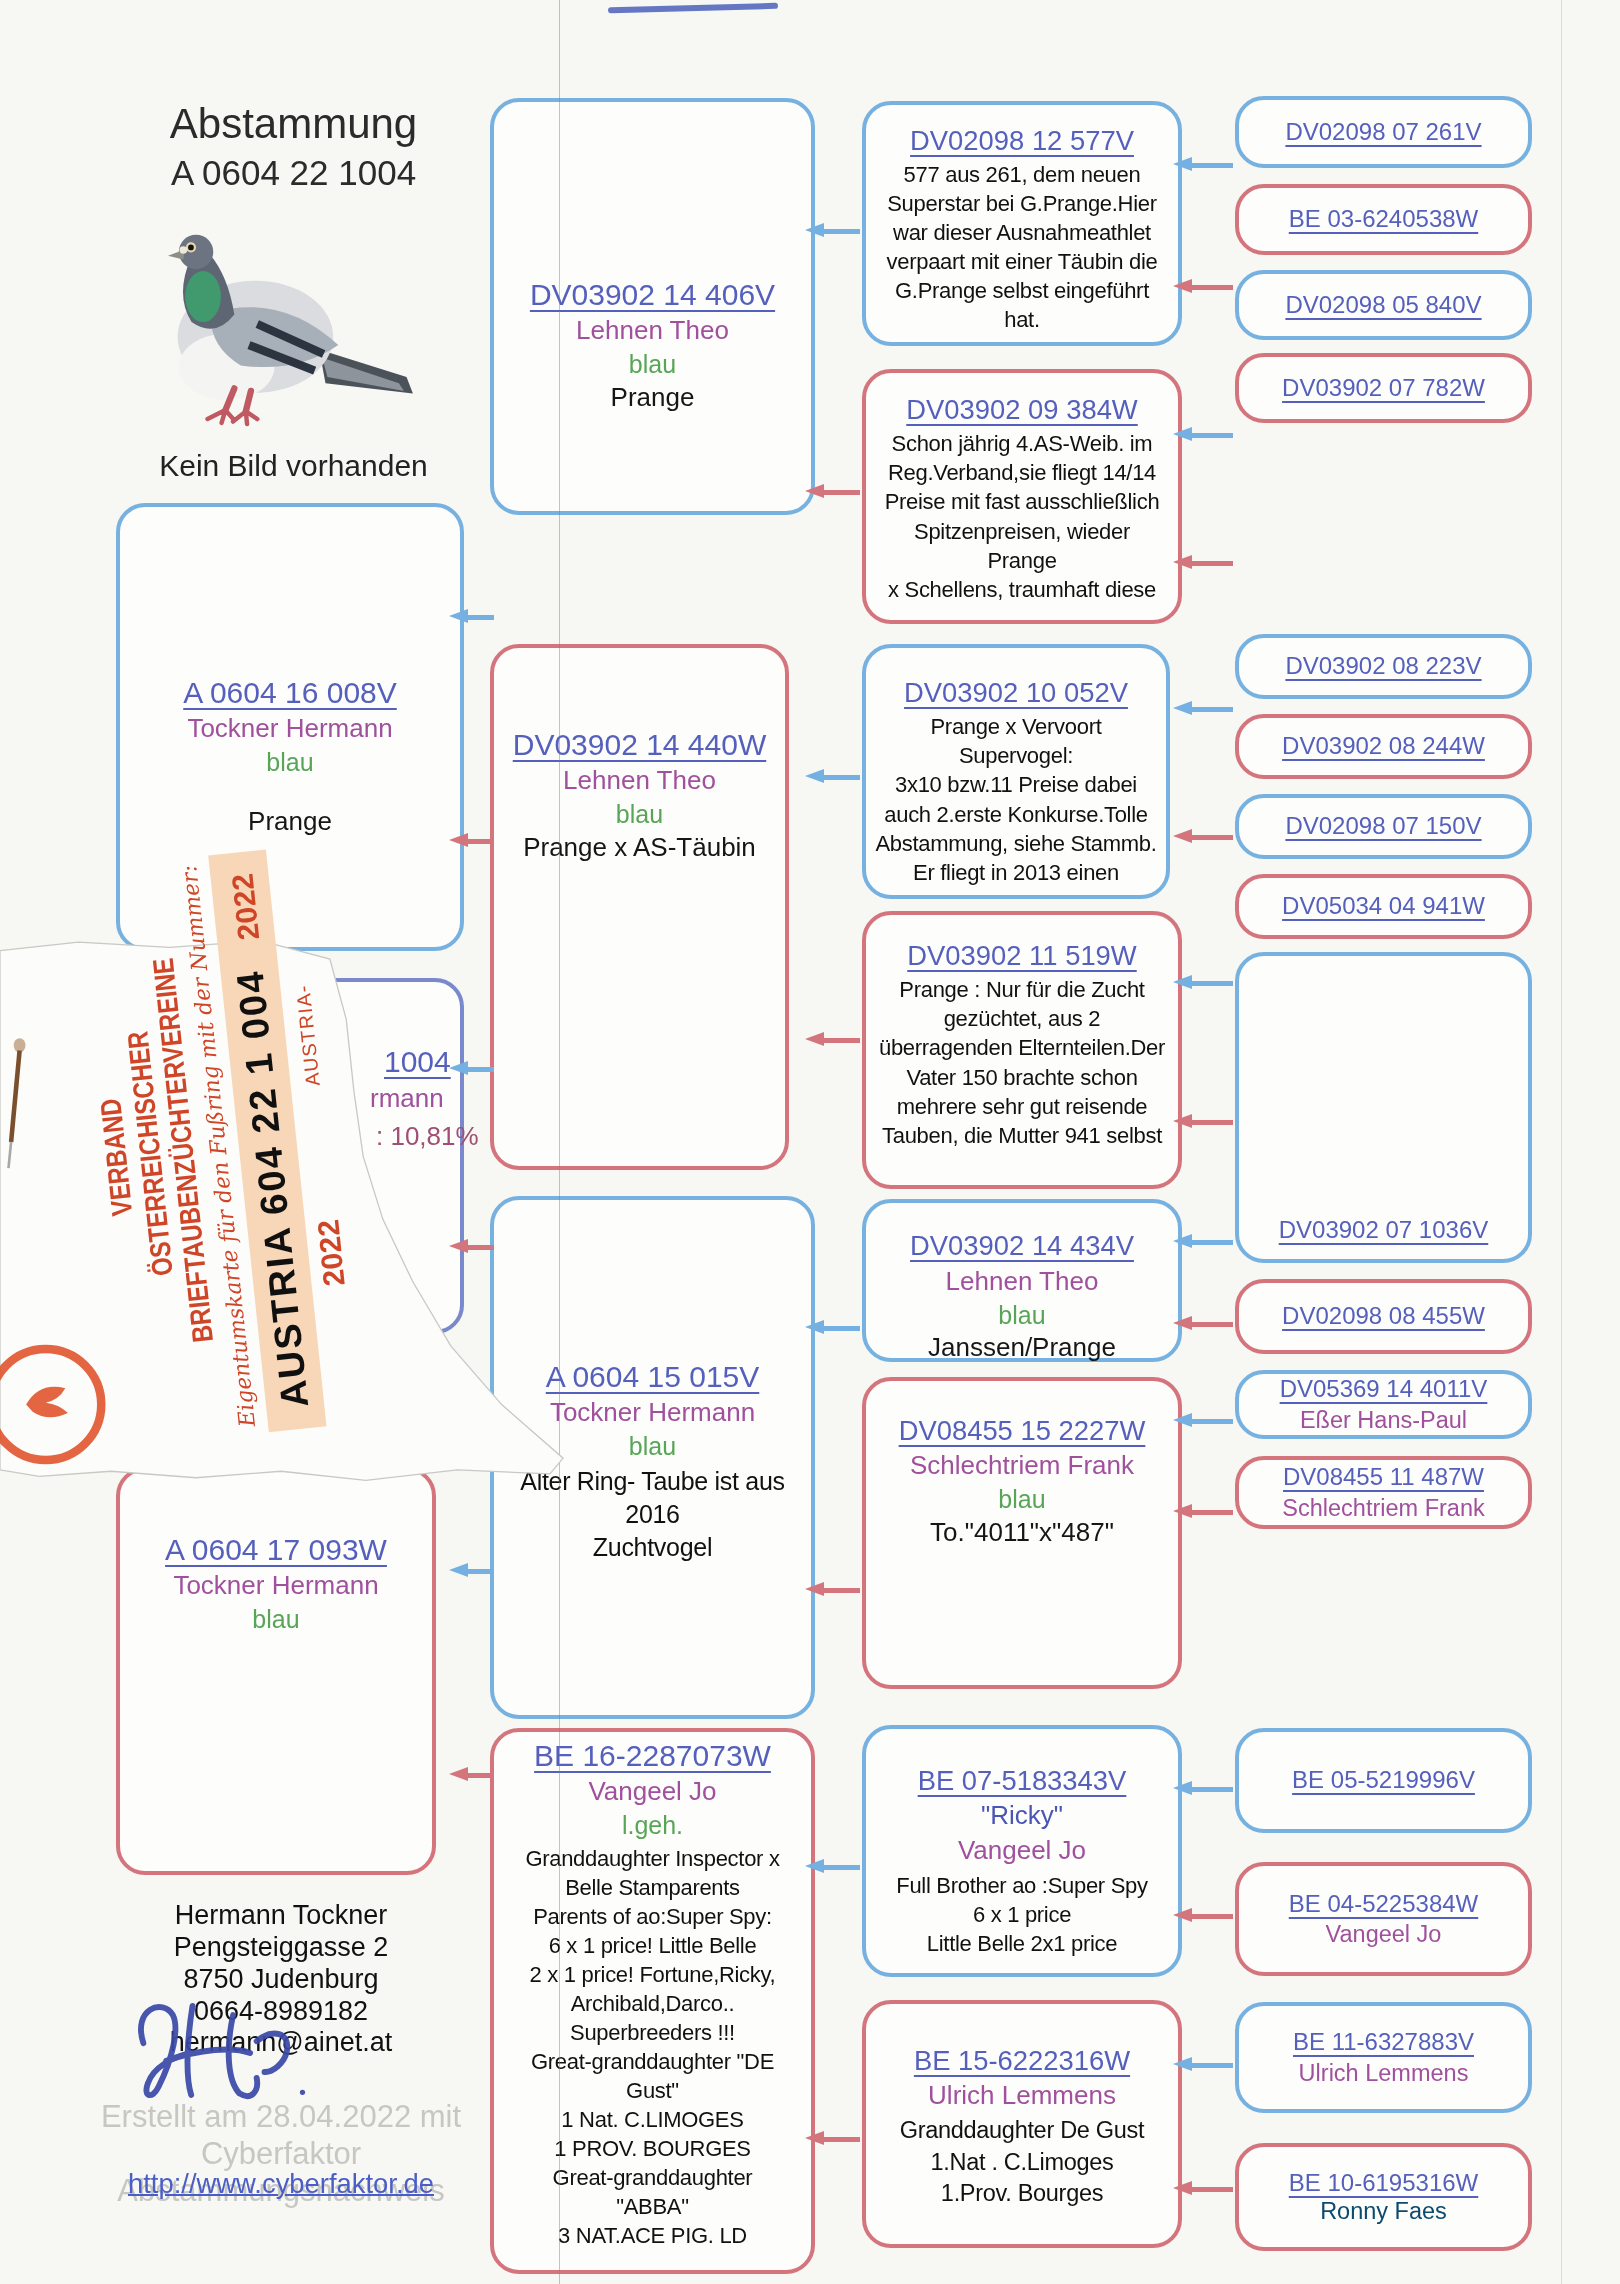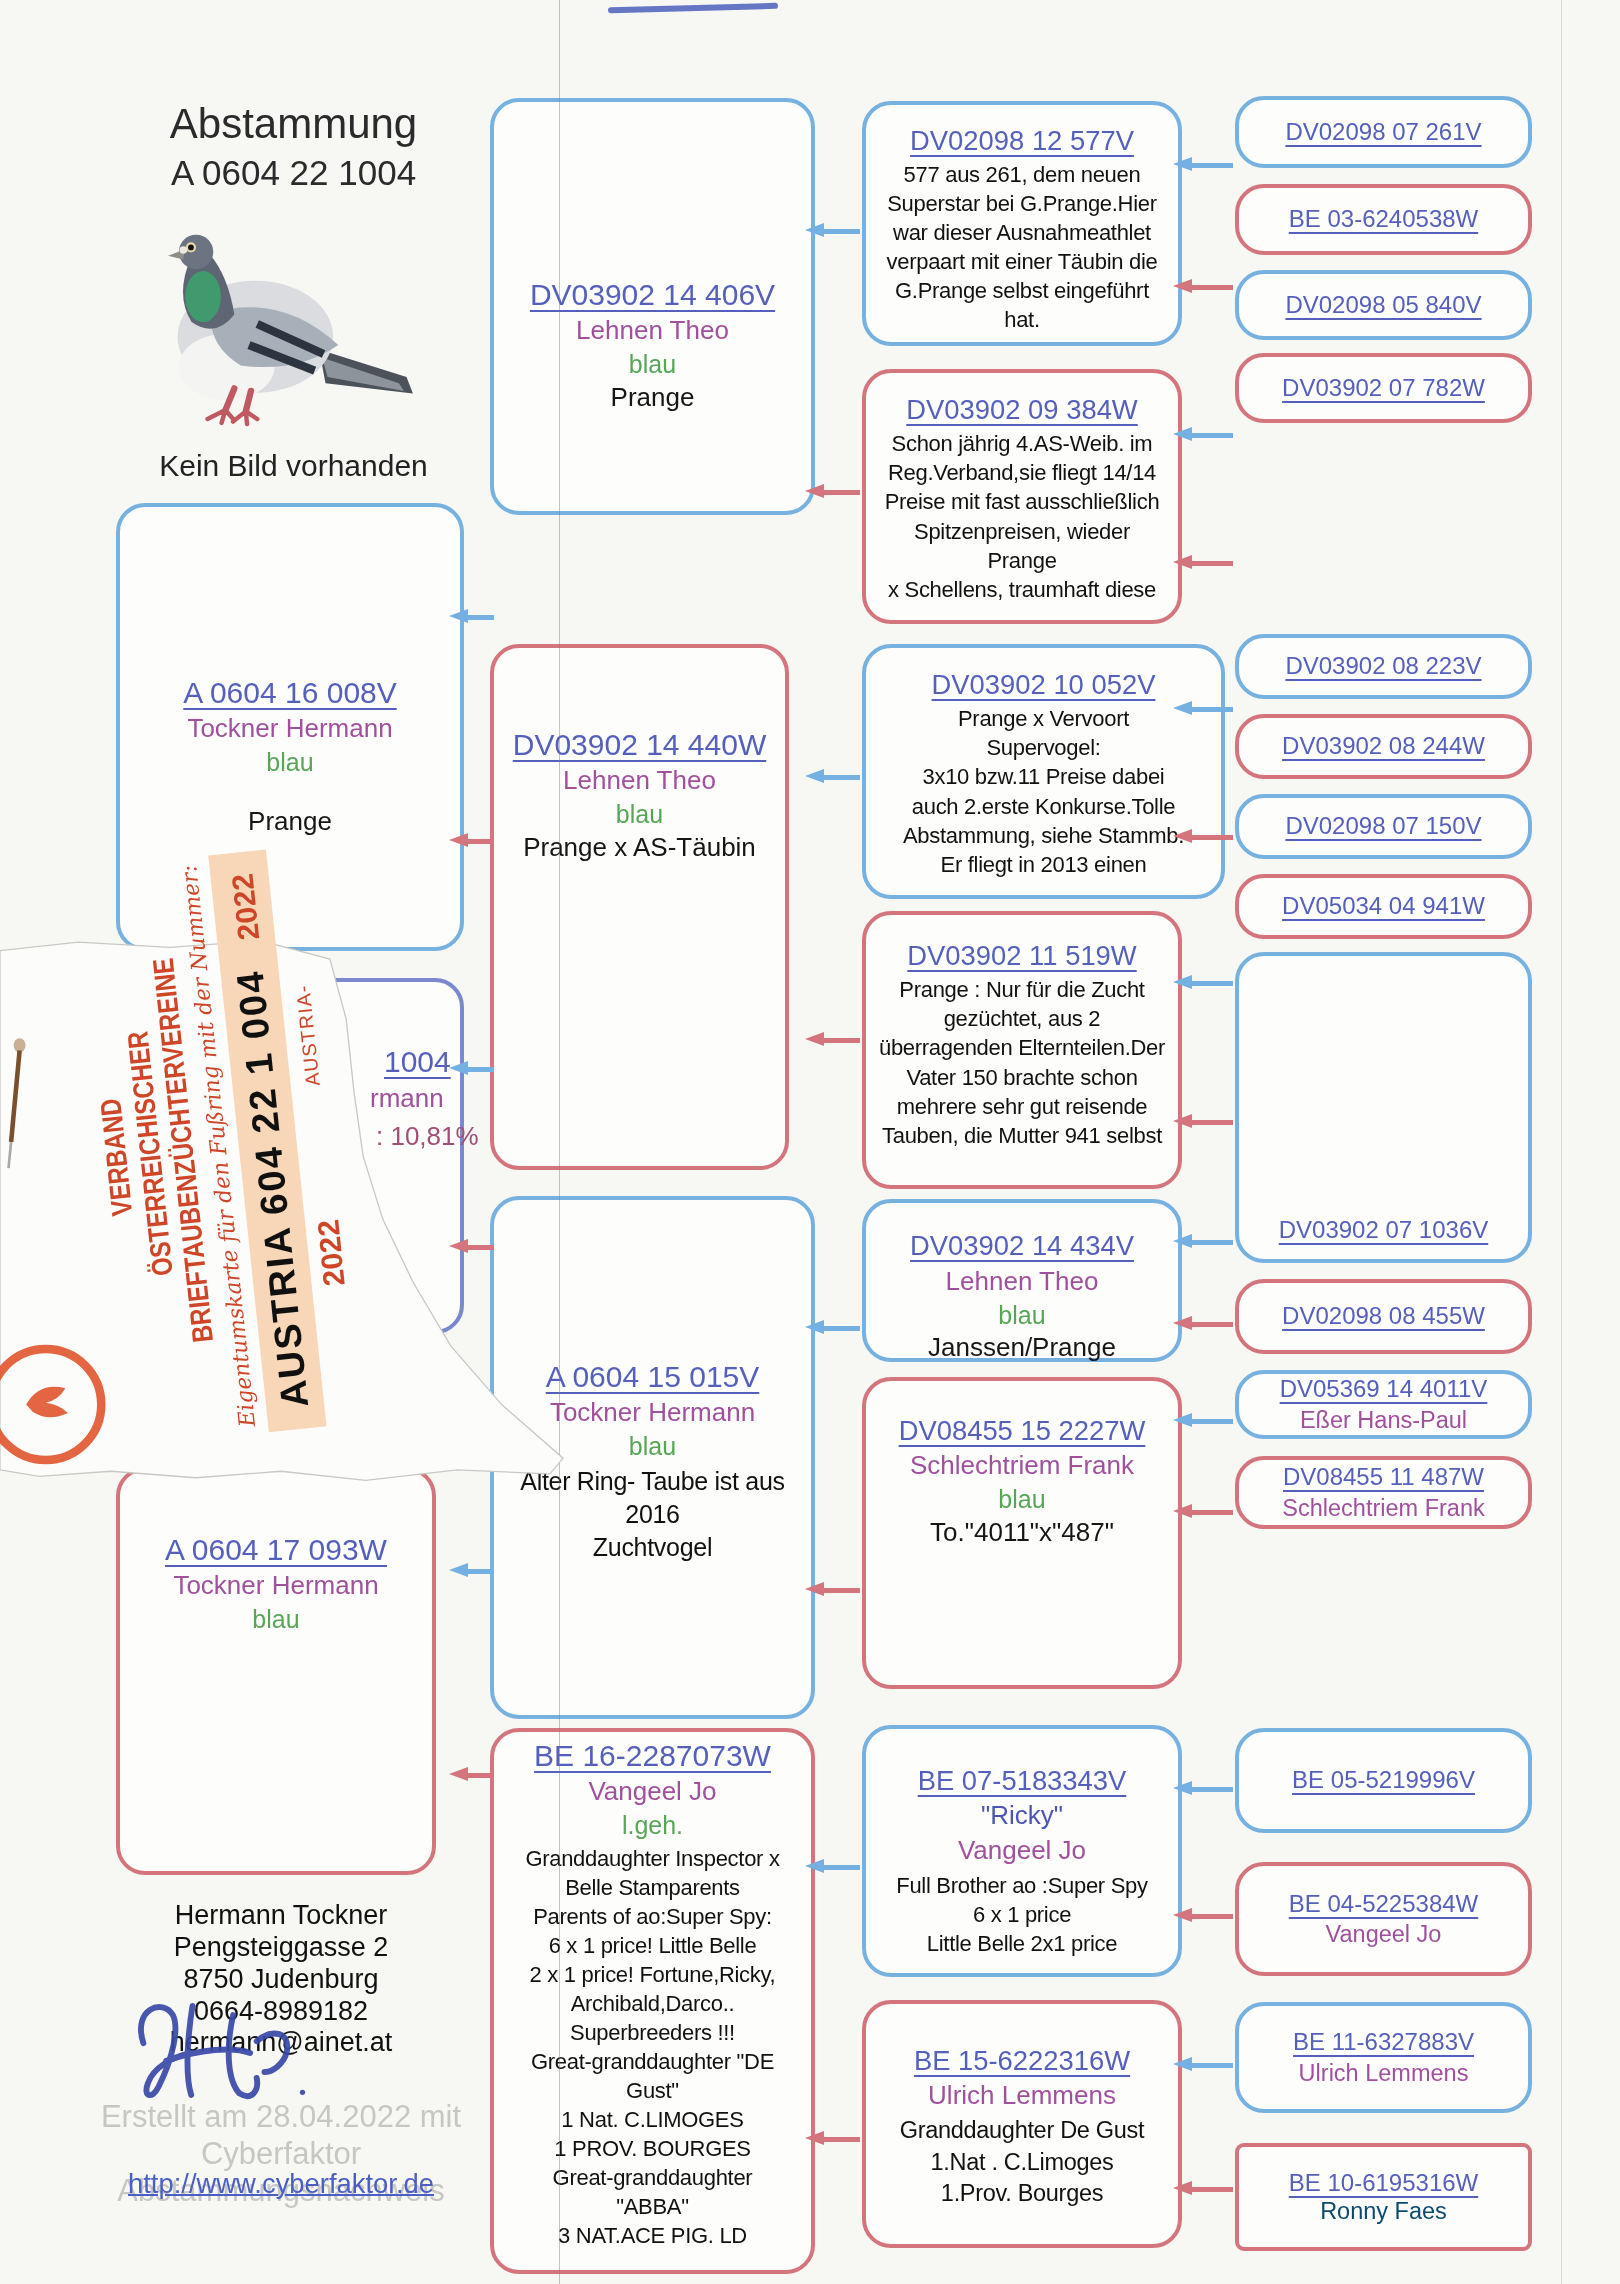--- a/index.html
+++ b/index.html
@@ -157,21 +157,21 @@
   <div class="pbox red" style="left:862px;top:369px;width:320px;height:255px;padding-top:21px;">
     <div class="ring ring-md">DV03902 09 384W</div>
     <div class="note">Schon jährig 4.AS-Weib. im
 Reg.Verband,sie fliegt 14/14
 Preise mit fast ausschließlich
 Spitzenpreisen, wieder
 Prange
 x Schellens, traumhaft diese</div>
   </div>
 
-  <div class="pbox blue" style="left:862px;top:644px;width:363px;height:255px;padding-top:21px;">
+  <div class="pbox blue" style="left:862px;top:644px;width:308px;height:255px;padding-top:29px;">
     <div class="ring ring-md">DV03902 10 052V</div>
     <div class="note">Prange x Vervoort
 Supervogel:
 3x10 bzw.11 Preise dabei
 auch 2.erste Konkurse.Tolle
 Abstammung, siehe Stammb.
 Er fliegt in 2013 einen</div>
   </div>
 
   <div class="pbox red" style="left:862px;top:911px;width:320px;height:278px;padding-top:25px;">
@@ -260,21 +260,21 @@
     <div class="ring ring-sm">BE 05-5219996V</div>
     </div>
   <div class="pbox red" style="left:1235px;top:1862px;width:297px;height:114px;justify-content:center;">
     <div class="ring ring-sm">BE 04-5225384W</div>
     <div class="owner-sm">Vangeel Jo</div>
     </div>
   <div class="pbox blue" style="left:1235px;top:2002px;width:297px;height:111px;justify-content:center;">
     <div class="ring ring-sm">BE 11-6327883V</div>
     <div class="owner-sm">Ulrich Lemmens</div>
     </div>
-  <div class="pbox red" style="left:1235px;top:2143px;width:297px;height:108px;justify-content:center;border-radius:9px;">
+  <div class="pbox red" style="left:1235px;top:2143px;width:297px;height:108px;justify-content:center;">
     <div class="ring ring-sm">BE 10-6195316W</div>
     <div class="owner-blk">Ronny Faes</div>
     </div>
 
   <div class="arr ab" style="left:1192px;top:163px;width:41px;"></div>
   <div class="arr ar" style="left:1192px;top:285px;width:41px;"></div>
   <div class="arr ab" style="left:1192px;top:433px;width:41px;"></div>
   <div class="arr ar" style="left:1192px;top:561px;width:41px;"></div>
   <div class="arr ab" style="left:1192px;top:707px;width:41px;"></div>
   <div class="arr ar" style="left:1192px;top:835px;width:41px;"></div>

